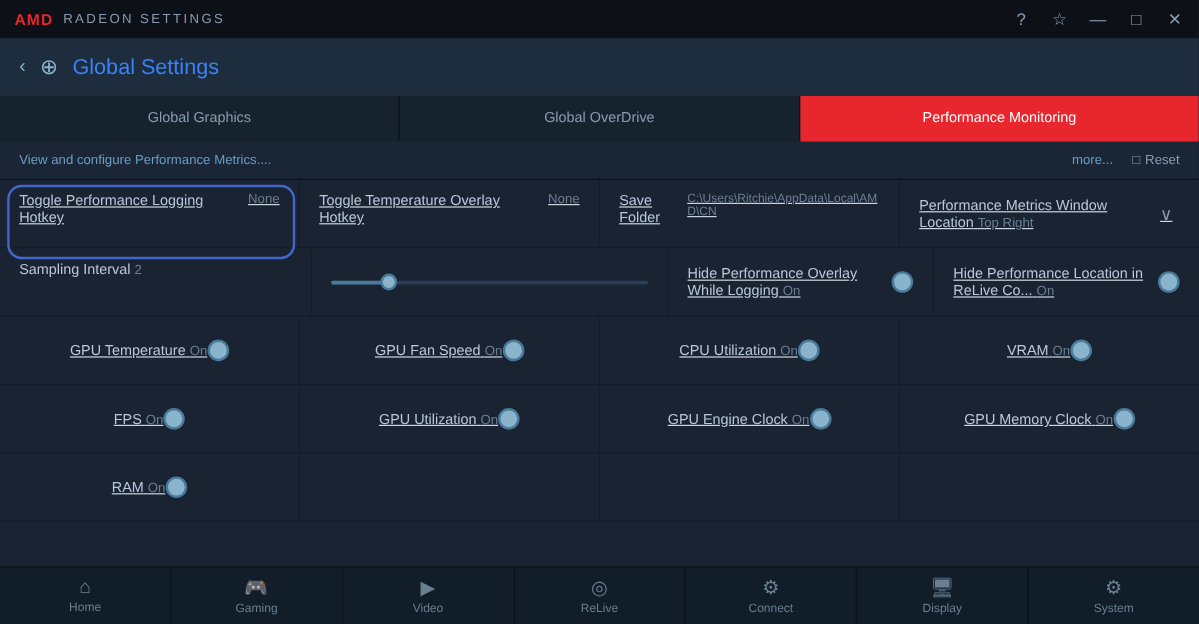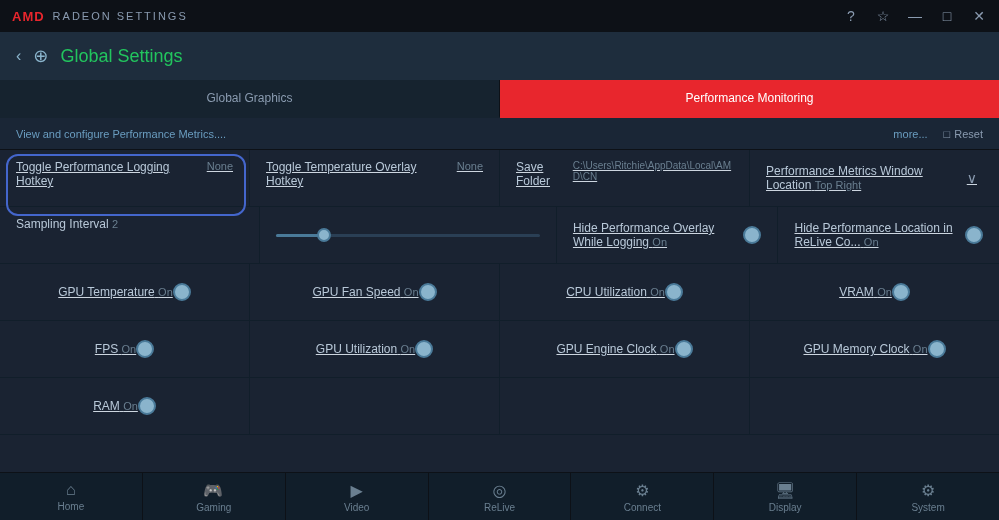--- a/index.html
+++ b/index.html
@@ -64,21 +64,21 @@
     #back-btn {
       color: #8ab4cc;
       font-size: 16px;
       cursor: pointer;
     }
     #globe-icon {
       color: #8ab4cc;
       font-size: 18px;
     }
     #page-title {
-      color: #22c55e;
+      color: #3b82f6;
       font-size: 18px;
       font-weight: 400;
     }
 
     
     #tabs {
       display: flex;
       background: #16232f;
       height: 38px;
     }
@@ -303,20 +303,21 @@
 </div>
 
 <div id="header">
   <span id="back-btn">‹</span>
   <span id="globe-icon">⊕</span>
   <span id="page-title">Global Settings</span>
 </div>
 
 <div id="tabs">
   <div class="tab">Global Graphics</div>
+  <div class="tab">Global OverDrive</div>
   <div class="tab active">Performance Monitoring</div>
 </div>
 
 <div id="sub-header">
   <span id="sub-header-text">View and configure Performance Metrics....</span>
   <div id="sub-header-right">
     <span id="more-btn">more...</span>
     <div id="reset-btn">
       <span>□</span>
       <span>Reset</span>

